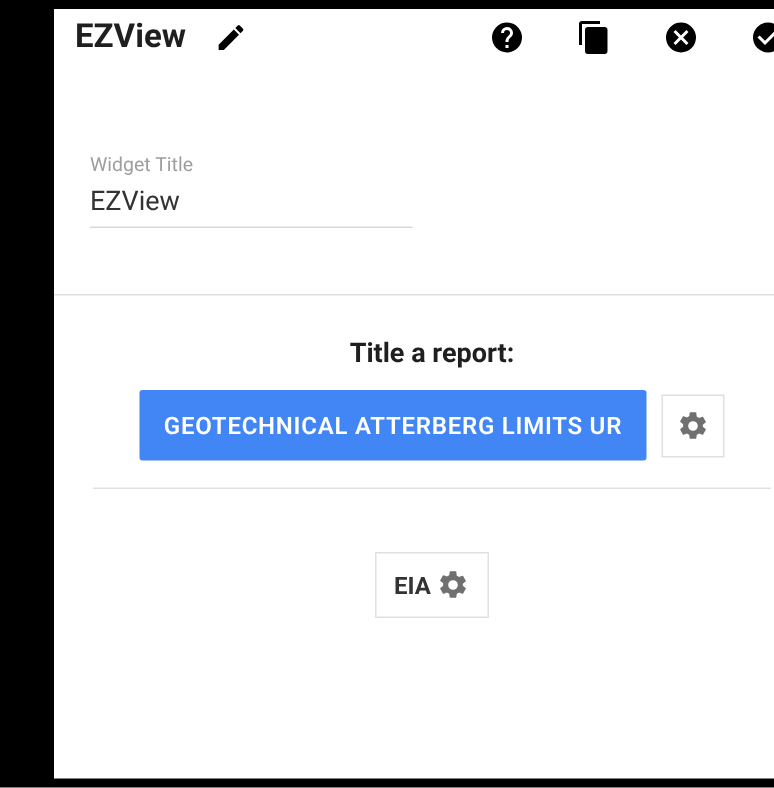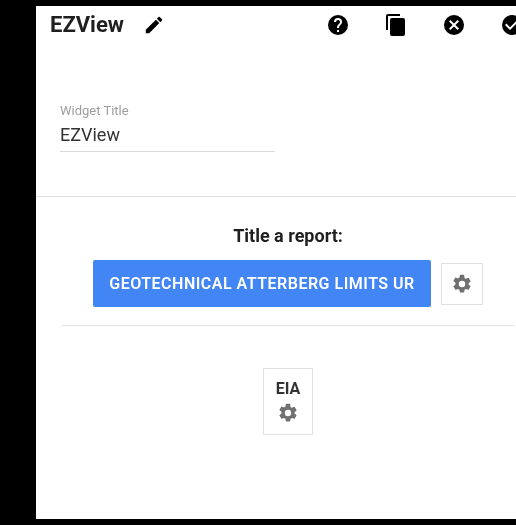--- a/index.html
+++ b/index.html
@@ -109,21 +109,20 @@
   .eia-btn {
     background: #fff;
     border: 1px solid #e0e0e0;
     padding: 10px 12px;
     display: inline-flex;
     align-items: center;
     gap: 4px;
     cursor: pointer;
     font-family: inherit;
     color: #333;
-    flex-direction: column;
   }
   .eia-label {
     font-size: 16px;
     font-weight: 700;
   }
   svg { display: block; }
 </style>
 </head>
 <body>
 

